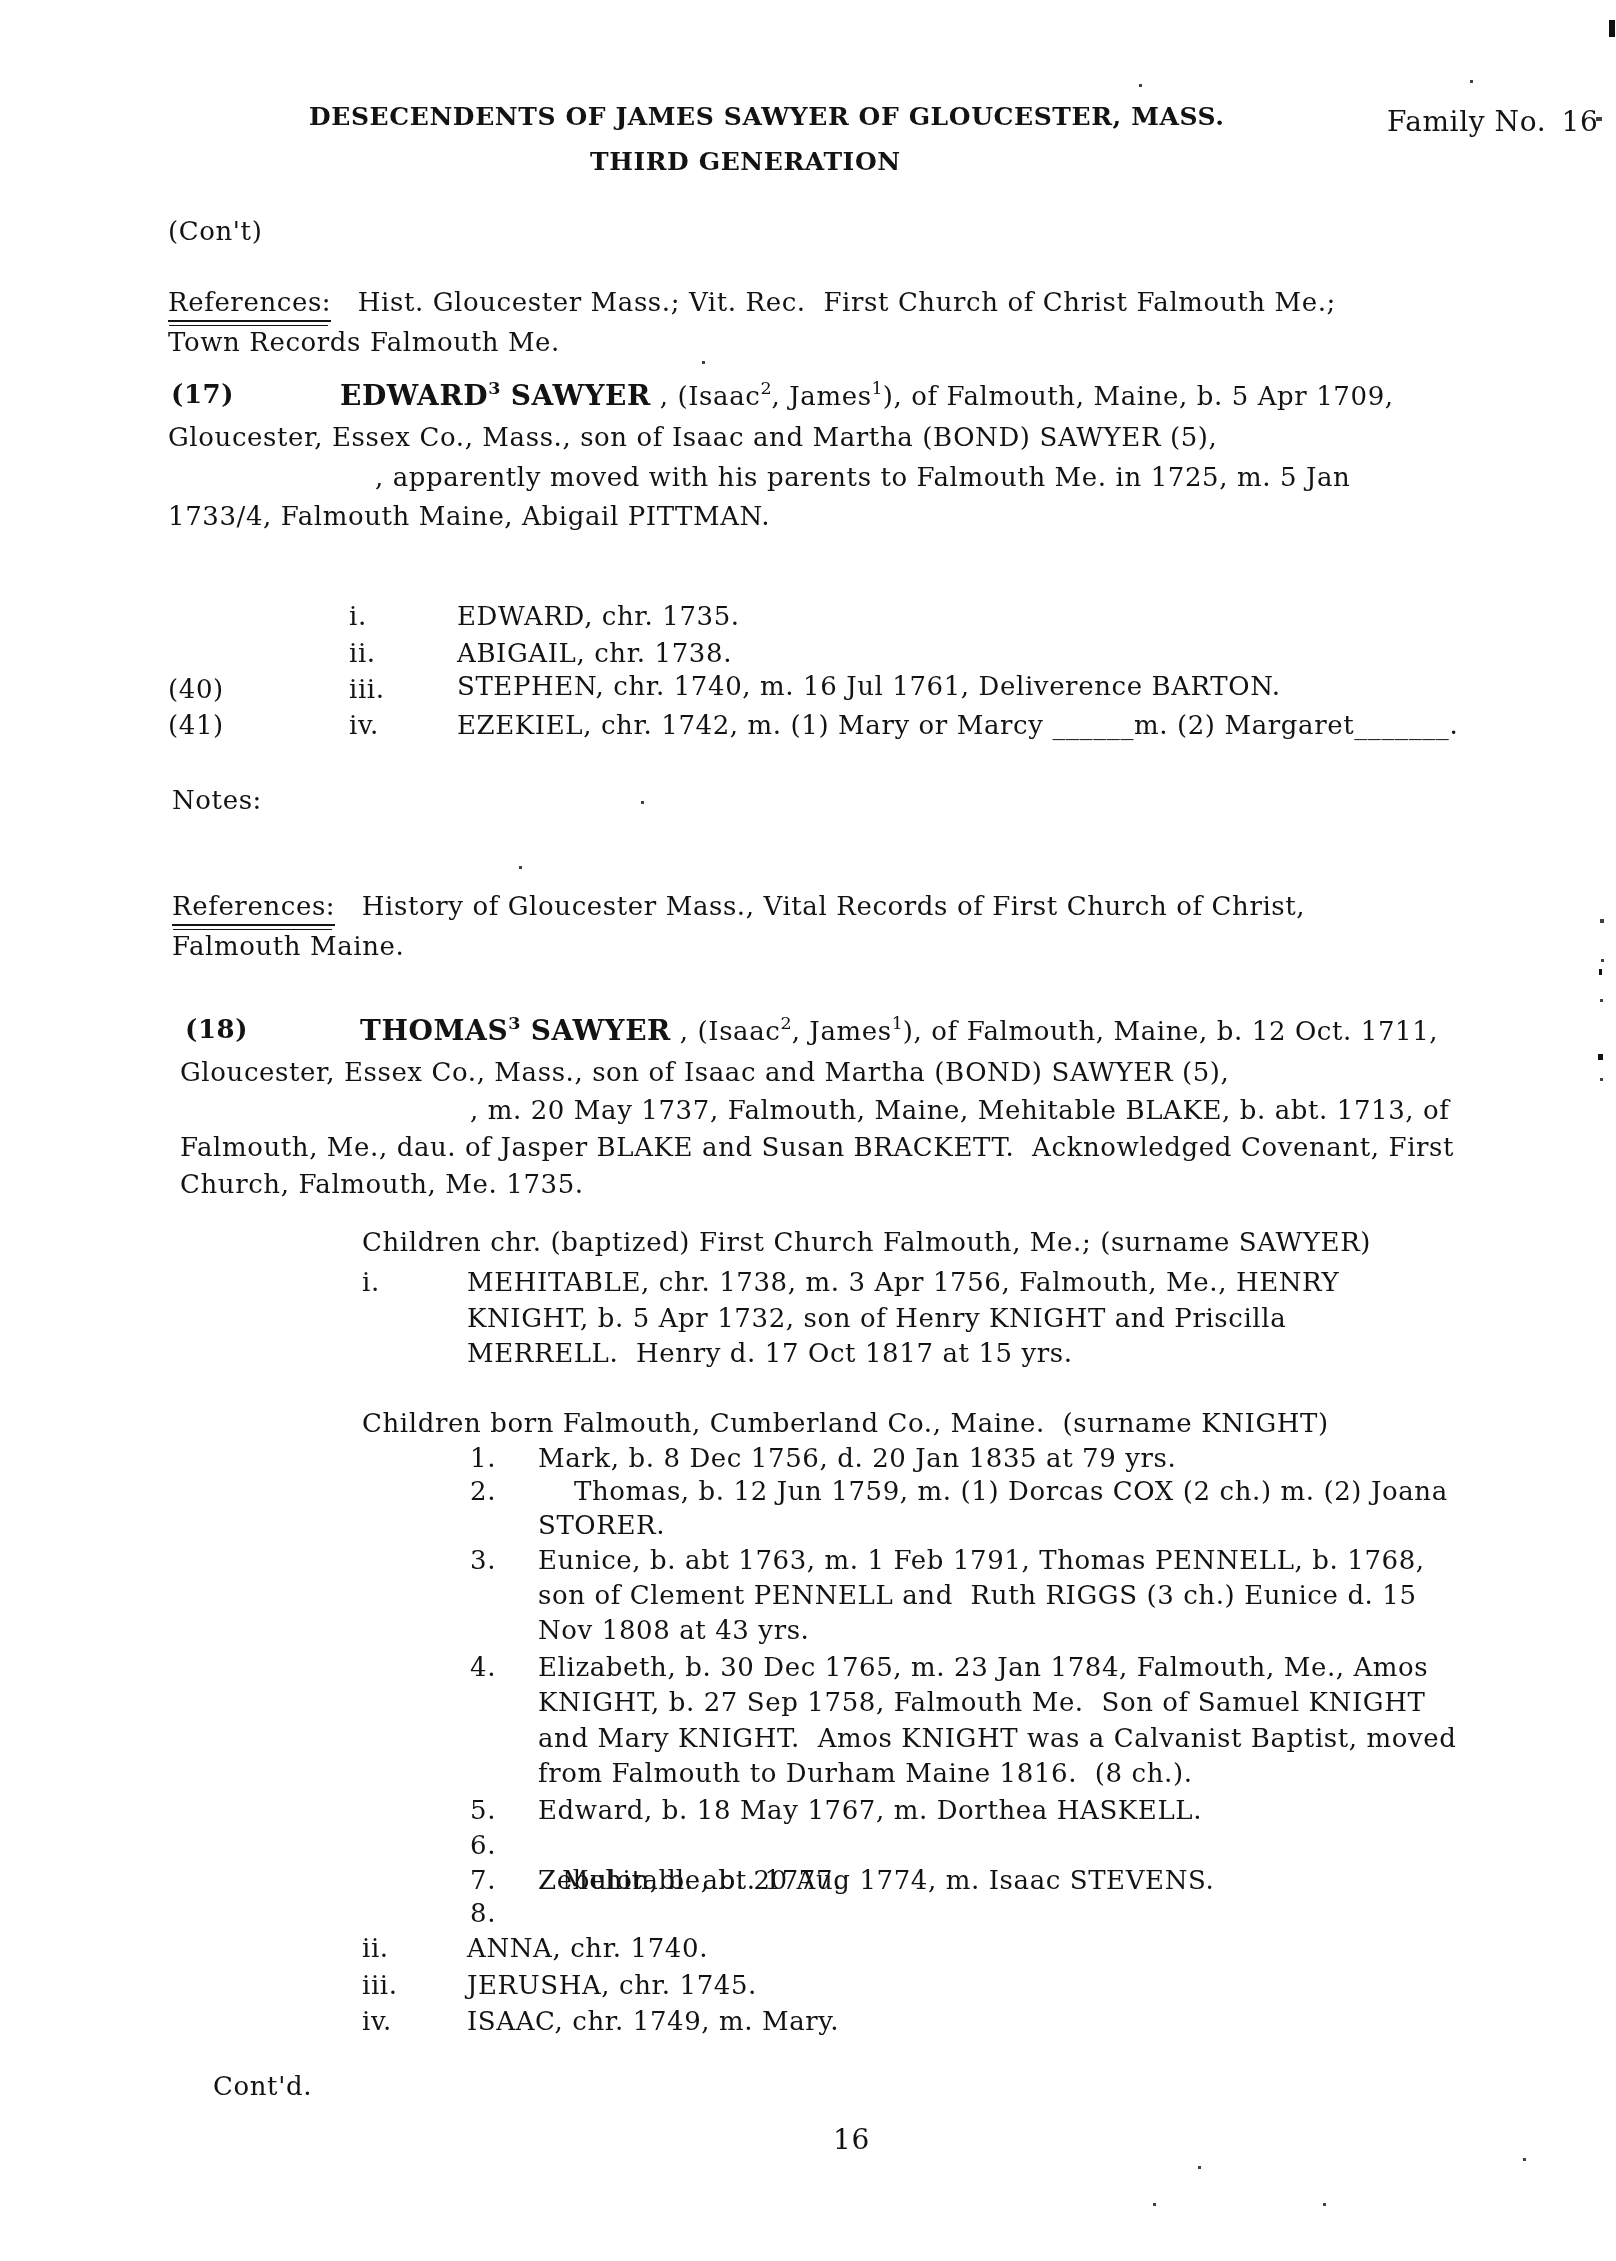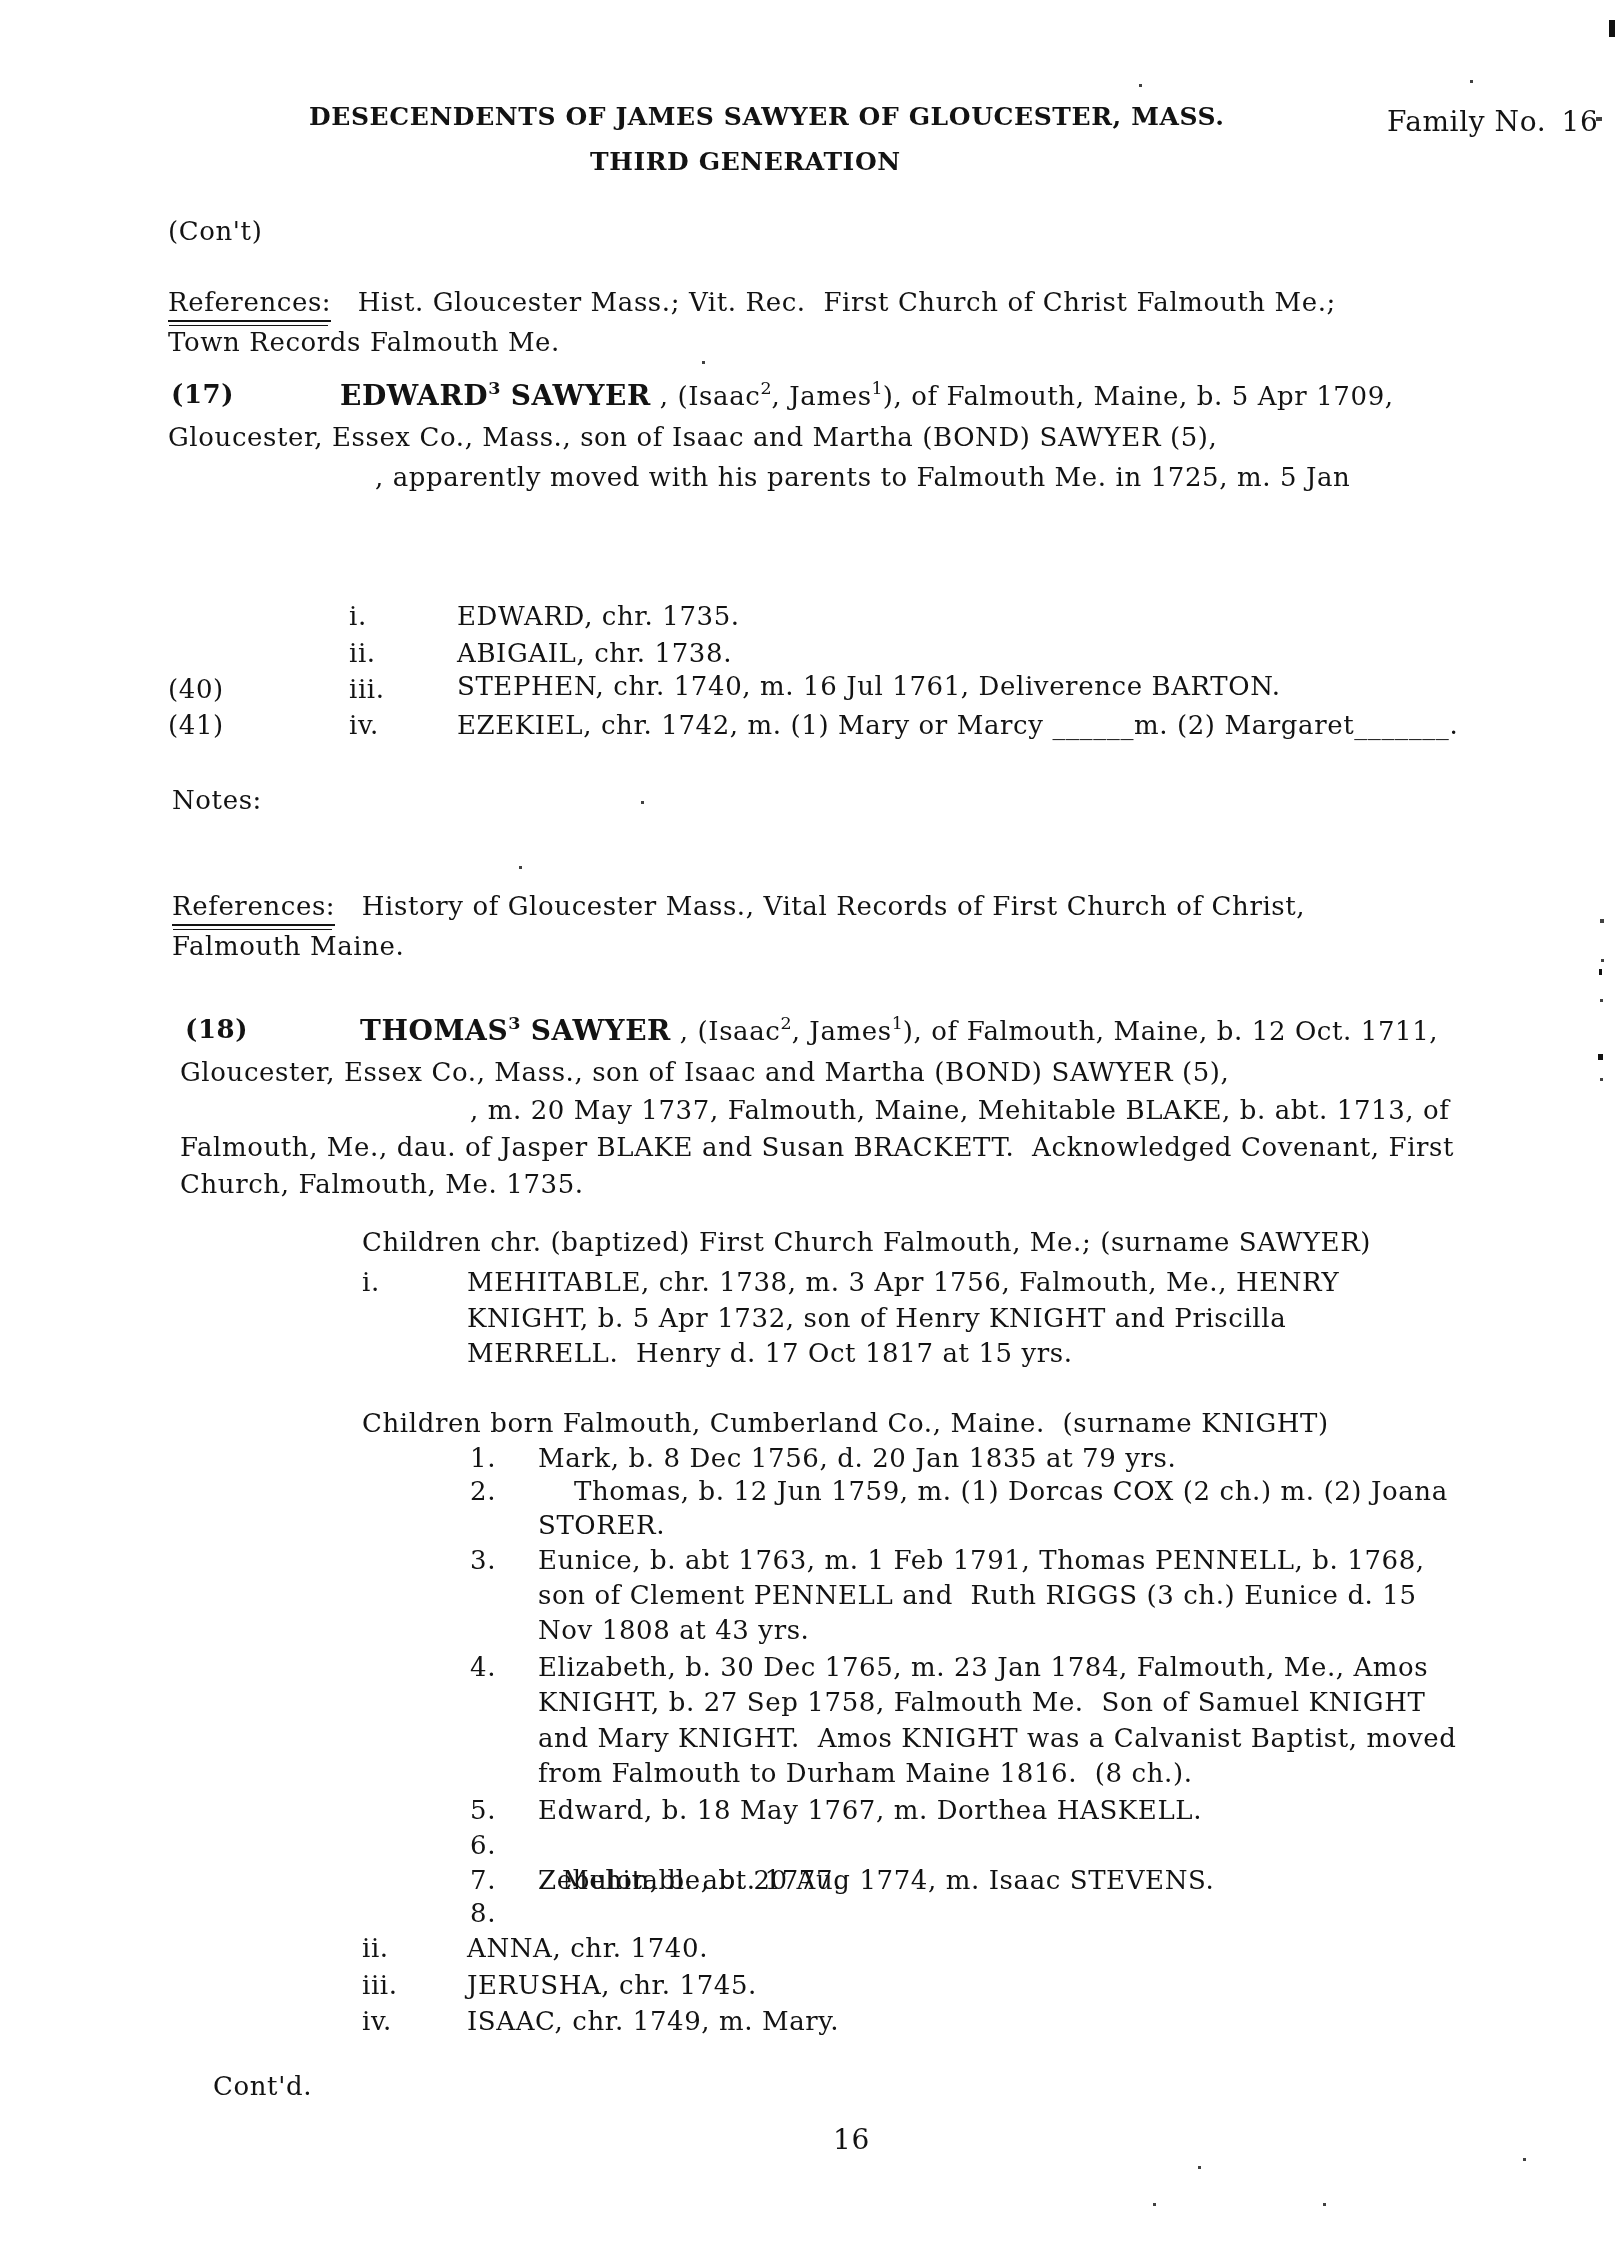--- a/index.html
+++ b/index.html
@@ -53,20 +53,21 @@
   <div class="ln bold t41" style="left:590px;top:148px;">THIRD GENERATION</div>
   <div class="ln" style="left:168px;top:217px;">(Con't)</div>
 
   <div class="ln" style="left:168px;top:288px;"><span class="ul">References:</span><span>   </span><span>Hist. Gloucester Mass.; Vit. Rec.  First Church of Christ Falmouth Me.;</span></div>
   <div class="ln" style="left:168px;top:328px;">Town Records Falmouth Me.</div>
 
   <div class="ln bold" style="left:171px;top:380px;">(17)</div>
   <div class="ln" style="left:340px;top:380px;"><span class="bold t40">EDWARD</span><sup class="bold">3</sup><span class="bold t40"> SAWYER</span><span> , (Isaac</span><sup>2</sup><span>, James</span><sup>1</sup><span>), of Falmouth, Maine, b. 5 Apr 1709,</span></div>
   <div class="ln" style="left:168px;top:423px;">Gloucester, Essex Co., Mass., son of Isaac and Martha (BOND) SAWYER (5),</div>
   <div class="ln" style="left:375px;top:463px;">, apparently moved with his parents to Falmouth Me. in 1725, m. 5 Jan</div>
+  <div class="ln" style="left:168px;top:502px;">1733/4, Falmouth Maine, Abigail PITTMAN.</div>
 
 
   <div class="ln" style="left:349px;top:602px;">i.</div>
   <div class="ln" style="left:457px;top:602px;">EDWARD, chr. 1735.</div>
 
   <div class="ln" style="left:349px;top:639px;">ii.</div>
   <div class="ln" style="left:457px;top:639px;">ABIGAIL, chr. 1738.</div>
 
   <div class="ln" style="left:168px;top:675px;">(40)</div>
   <div class="ln" style="left:349px;top:675px;">iii.</div>

